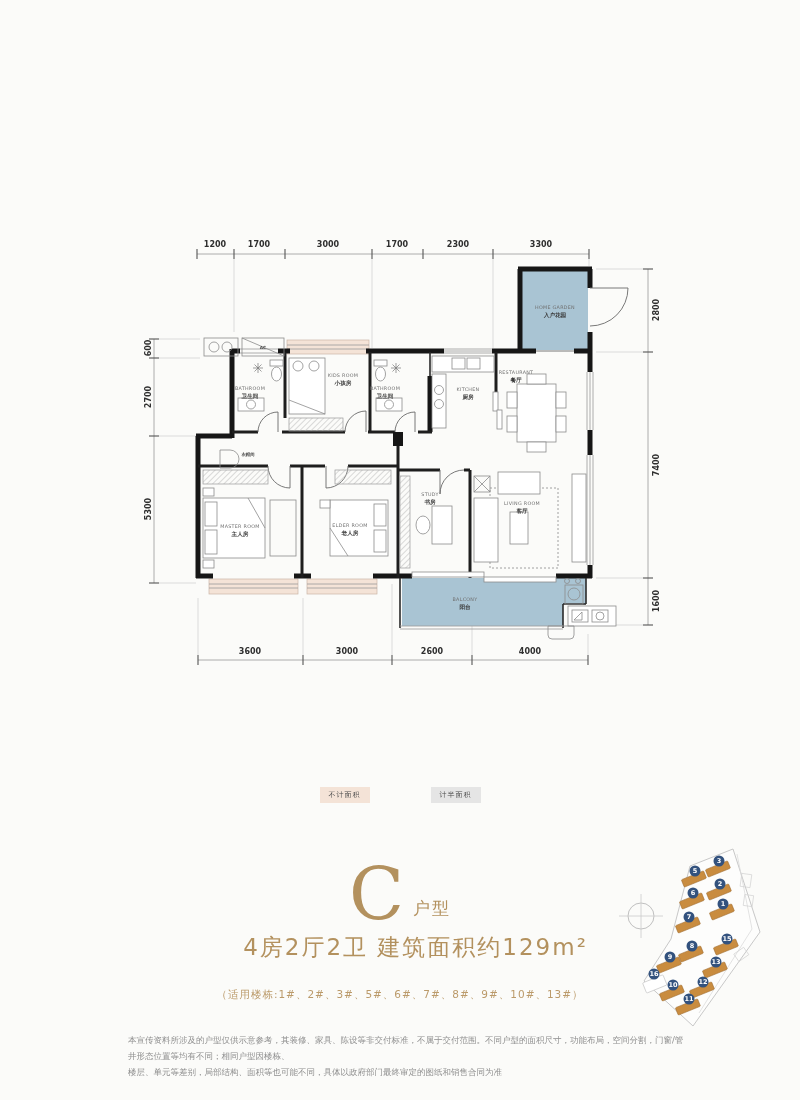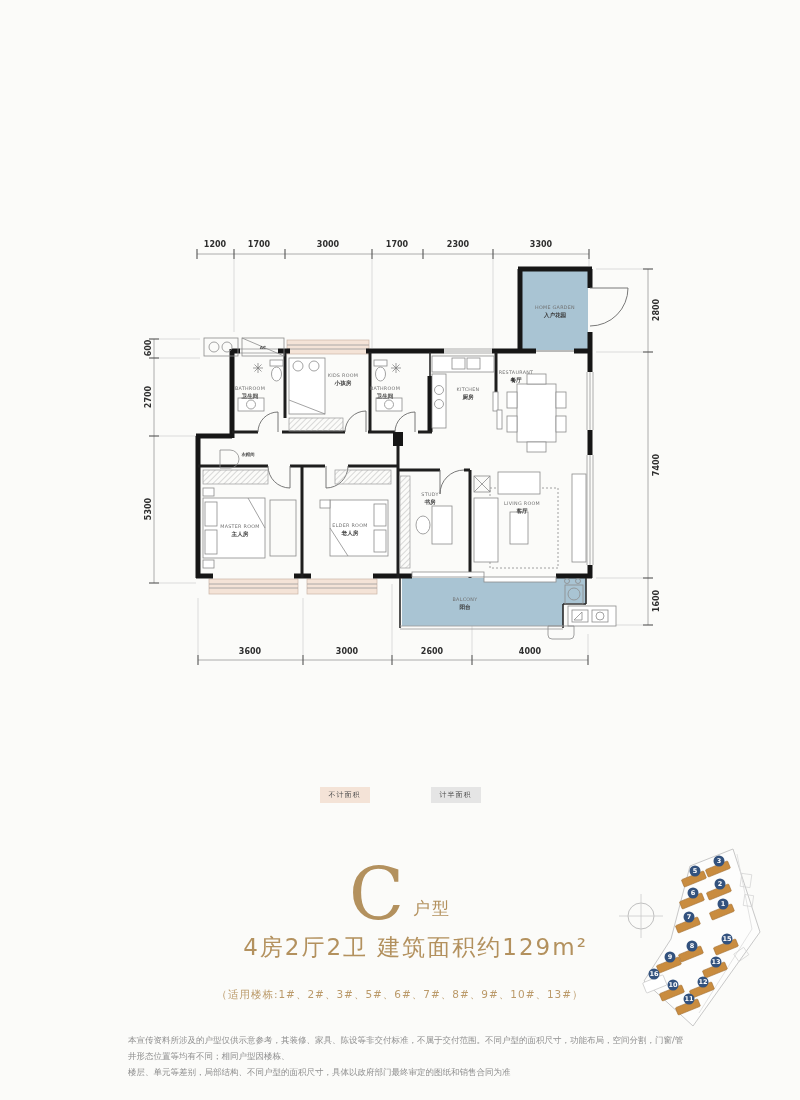--- a/index.html
+++ b/index.html
@@ -477,16 +477,16 @@
     <div class="title-row">
       <span class="title-letter">C</span>
       <span class="title-suffix">户型</span>
     </div>
     <div class="title-sub">4房2厅2卫 建筑面积约129m²</div>
     <div class="title-note">（适用楼栋:1#、2#、3#、5#、6#、7#、8#、9#、10#、13#）</div>
   </div>
 
   <div class="disclaimer">
     <div>本宣传资料所涉及的户型仅供示意参考，其装修、家具、陈设等非交付标准，不属于交付范围。不同户型的面积尺寸，功能布局，空间分割，门窗/管井形态位置等均有不同；相同户型因楼栋、</div>
-    <div>楼层、单元等差别，局部结构、不同户型的面积尺寸，具体以政府部门最终审定的图纸和销售合同为准</div>
+    <div>楼层、单元等差别，局部结构、面积等也可能不同，具体以政府部门最终审定的图纸和销售合同为准</div>
   </div>
 
 </div>
 
 </body></html>

